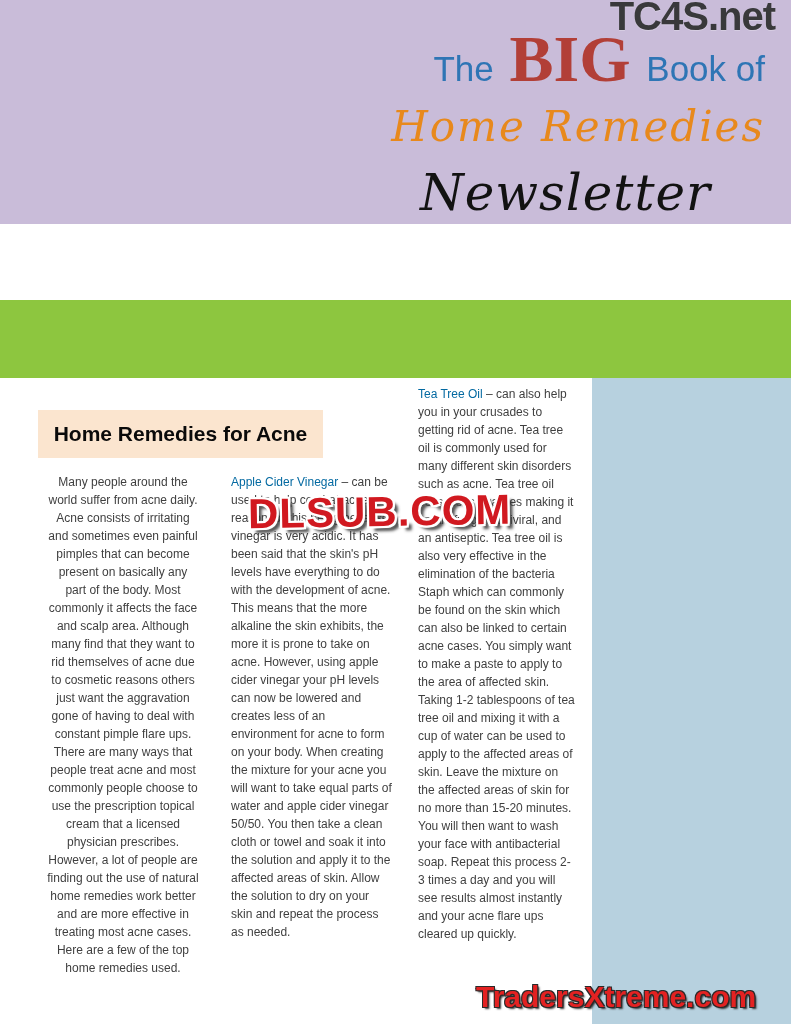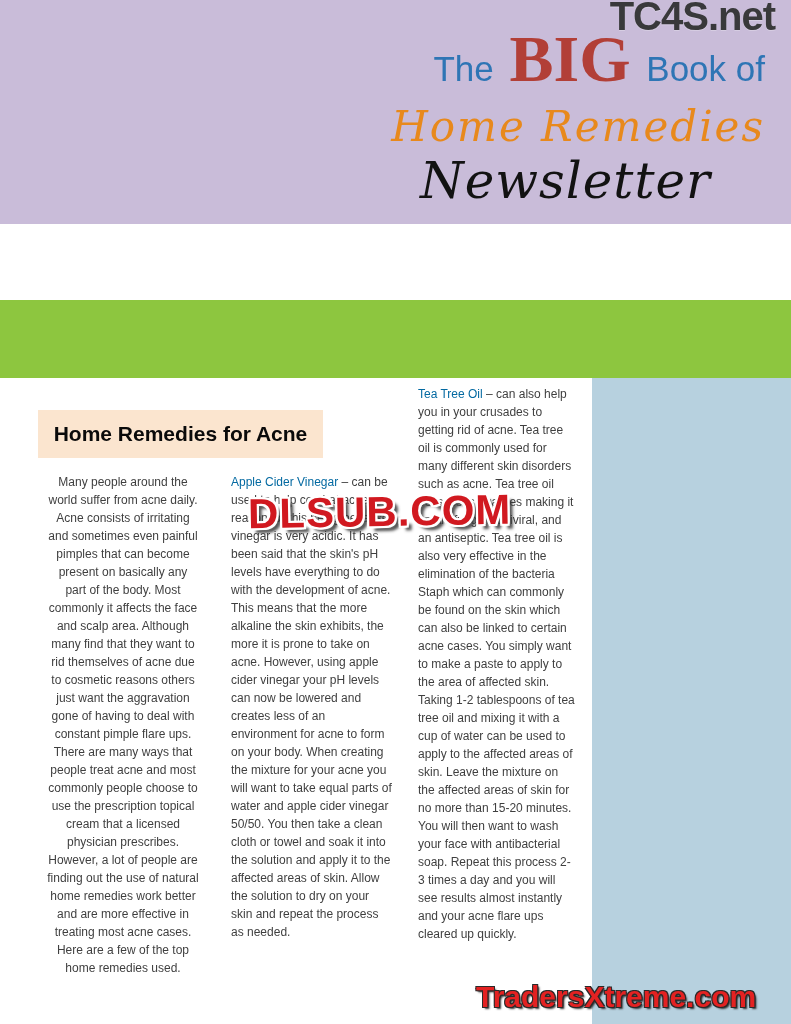--- a/index.html
+++ b/index.html
@@ -58,21 +58,21 @@
     top: 102px; right: 26px;
     font-family: "DejaVu Serif", serif;
     font-style: italic;
     font-size: 42px;
     letter-spacing: 2px;
     color: #e8891c;
     white-space: nowrap;
   }
   .m-line3 {
     position: absolute;
-    top: 152px; right: 80px;
+    top: 164px; right: 80px;
     font-family: "DejaVu Serif", serif;
     font-style: italic;
     font-size: 50px;
     letter-spacing: 1px;
     color: #121212;
     white-space: nowrap;
   }
   .m-line4 {
     position: absolute;
     top: 240px; right: 24px;

